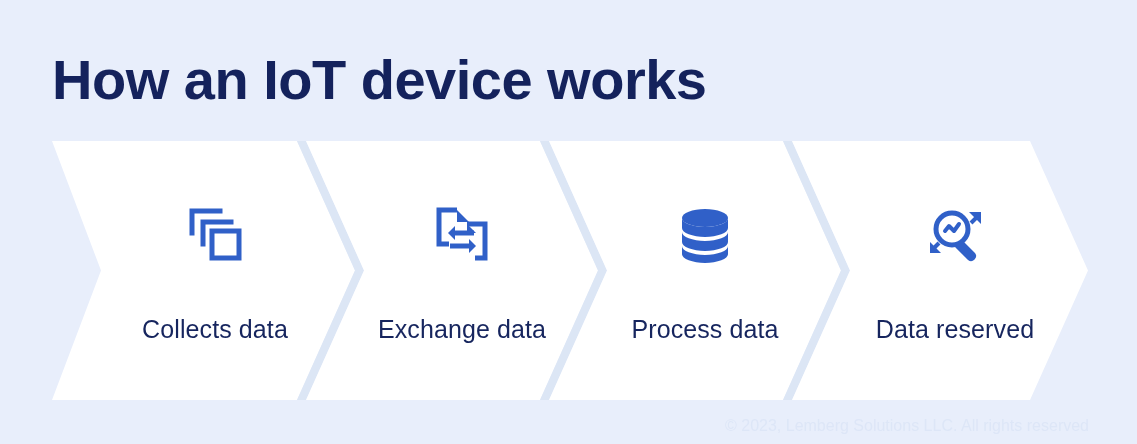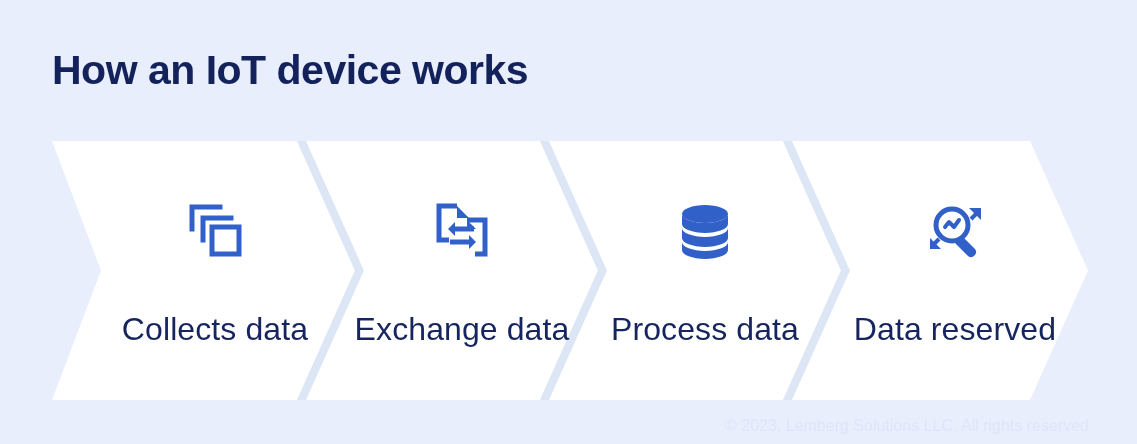--- a/index.html
+++ b/index.html
@@ -16,21 +16,21 @@
   .infographic {
     position: relative;
     width: 1137px;
     height: 444px;
     background: #e8eefb;
   }
   .page-title {
     position: absolute;
     left: 52px;
     top: 47px;
-    font-size: 41px;
+    font-size: 56px;
     font-weight: bold;
     letter-spacing: -0.5px;
     color: #14225c;
     font-family: "Liberation Sans", sans-serif;
     white-space: nowrap;
   }
   .chevron-band {
     position: absolute;
     left: 0;
     top: 141px;
@@ -61,21 +61,21 @@
     height: 72px;
     display: flex;
     align-items: center;
     justify-content: center;
     margin-bottom: 12px;
   }
   .step-icon svg {
     display: block;
   }
   .step-label {
-    font-size: 32px;
+    font-size: 25px;
     color: #16255e;
     font-family: "Liberation Sans", sans-serif;
     white-space: nowrap;
     letter-spacing: 0.1px;
     margin-top: 33px;
   }
   .footer-copyright {
     position: absolute;
     right: 48px;
     bottom: 9px;

